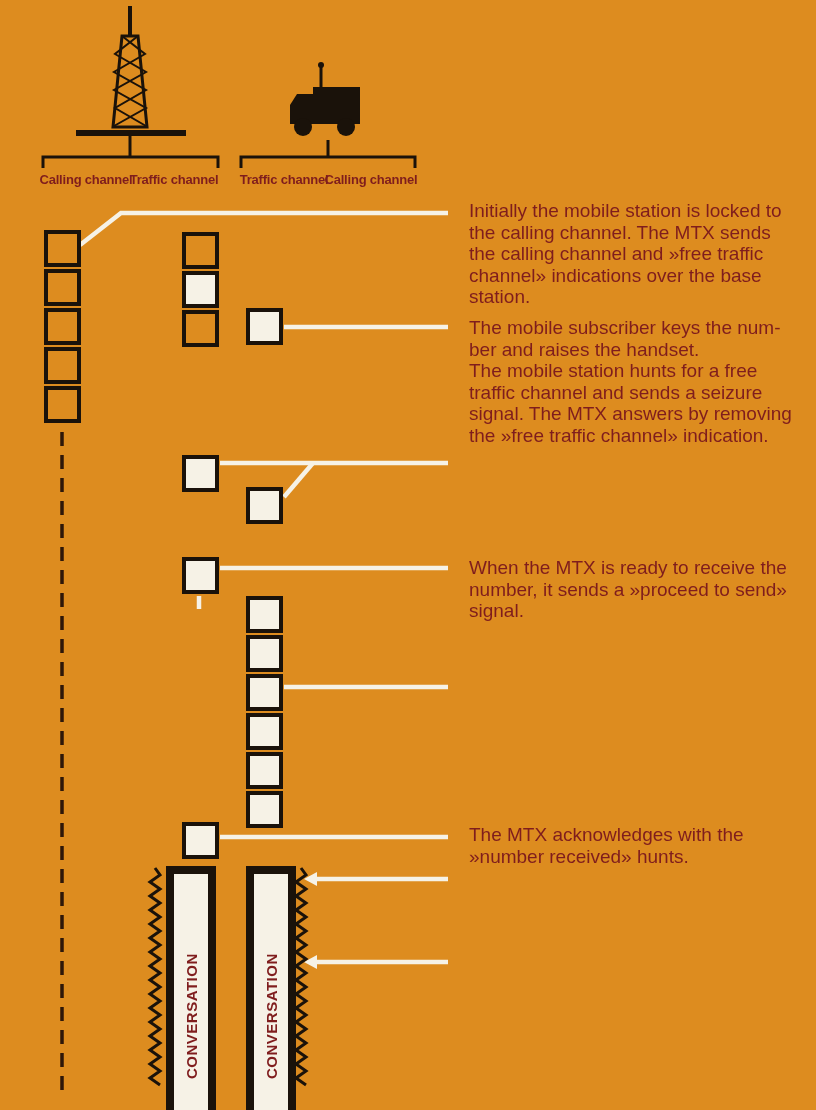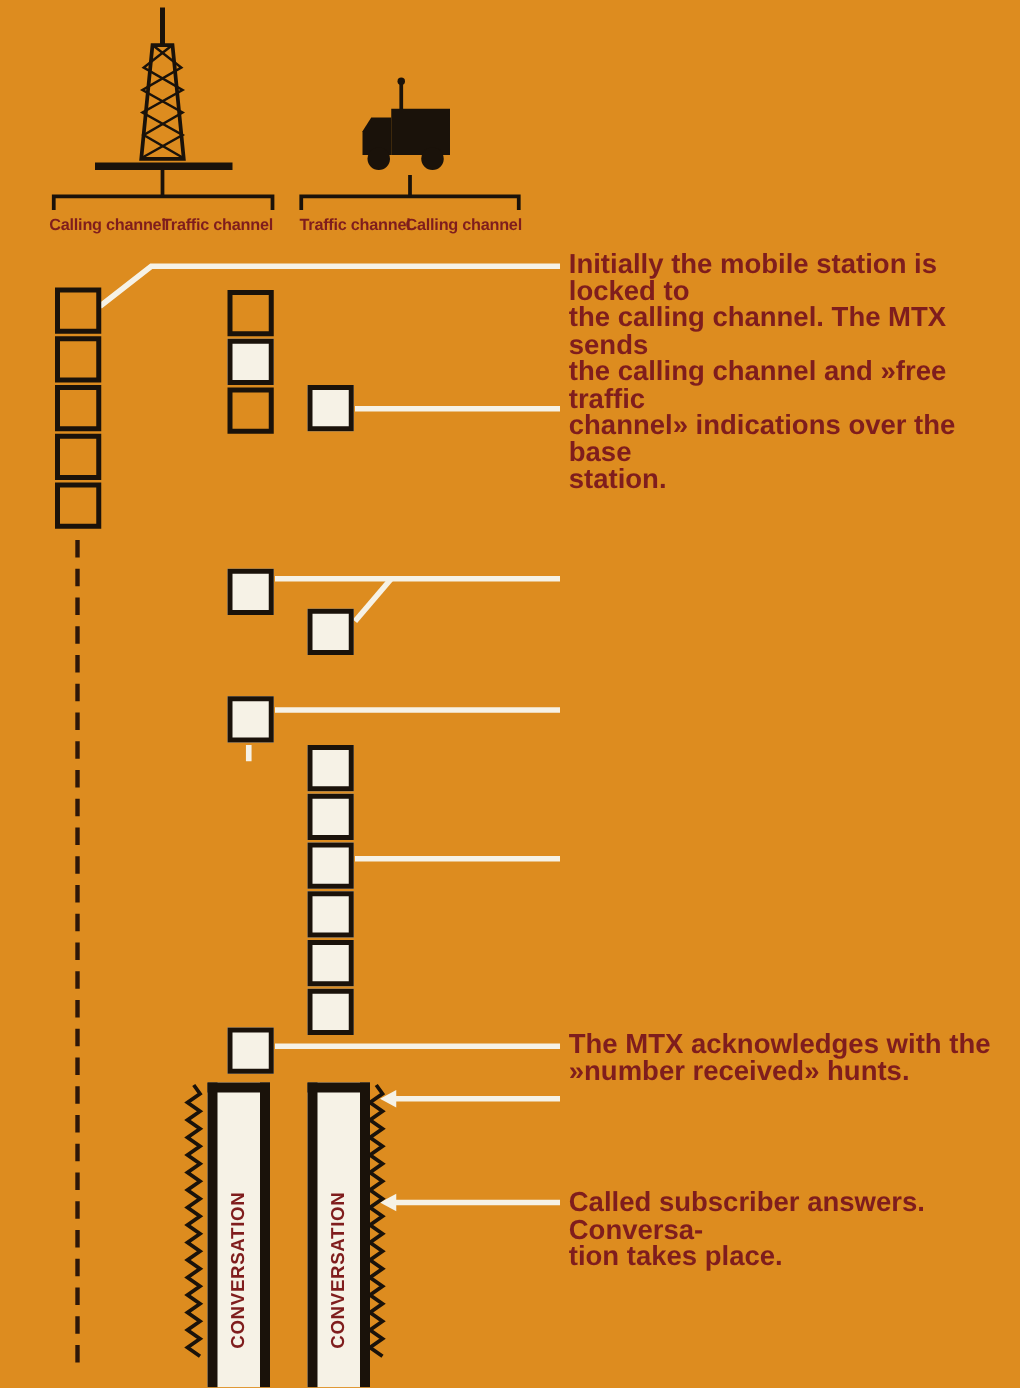--- a/index.html
+++ b/index.html
@@ -16,22 +16,22 @@
     border:4px solid #1A120A;
   }
   .box.orange { background:transparent; }
   .box.white  { background:#F6F2E6; }
   .chlabel {
     position:absolute; top:172px; width:100px;
     text-align:center; font-size:13px; font-weight:bold;
     letter-spacing:-0.2px; white-space:nowrap;
   }
   .para {
-    position:absolute; left:455px; width:344px;
-    font-size:22px; line-height:21.5px; font-weight:bold;
+    position:absolute; left:469px; width:344px;
+    font-size:19px; line-height:21.5px; font-weight:normal;
     white-space:pre-line;
   }
   .conv {
     position:absolute; top:866px; height:244px; width:50px;
     border:8px solid #1A120A; border-bottom:none;
     background:#F6F2E6;
   }
   .conv-label {
     position:absolute; left:0; top:72px; width:100%; height:140px;
     display:flex; align-items:center; justify-content:center;
@@ -125,18 +125,25 @@
   </div>
   <div class="conv" style="left:246px">
     <div class="conv-label">CONVERSATION</div>
   </div>
 
   <div class="para" style="top:200px">Initially the mobile station is locked to
 the calling channel. The MTX sends
 the calling channel and »free traffic
 channel» indications over the base
 station.</div>
+  <div class="para" style="top:317px">The mobile subscriber keys the num-
+ber and raises the handset.
+The mobile station hunts for a free
+traffic channel and sends a seizure
+signal. The MTX answers by removing
+the »free traffic channel» indication.</div>
+  <div class="para" style="top:557px">When the MTX is ready to receive the
+number, it sends a »proceed to send»
+signal.</div>
   <div class="para" style="top:824px">The MTX acknowledges with the
 »number received» hunts.</div>
-  <div class="para" style="top:951px">Called subscriber answers. Conversa-
-tion takes place.</div>
 
 </div>
 
 </body></html>

